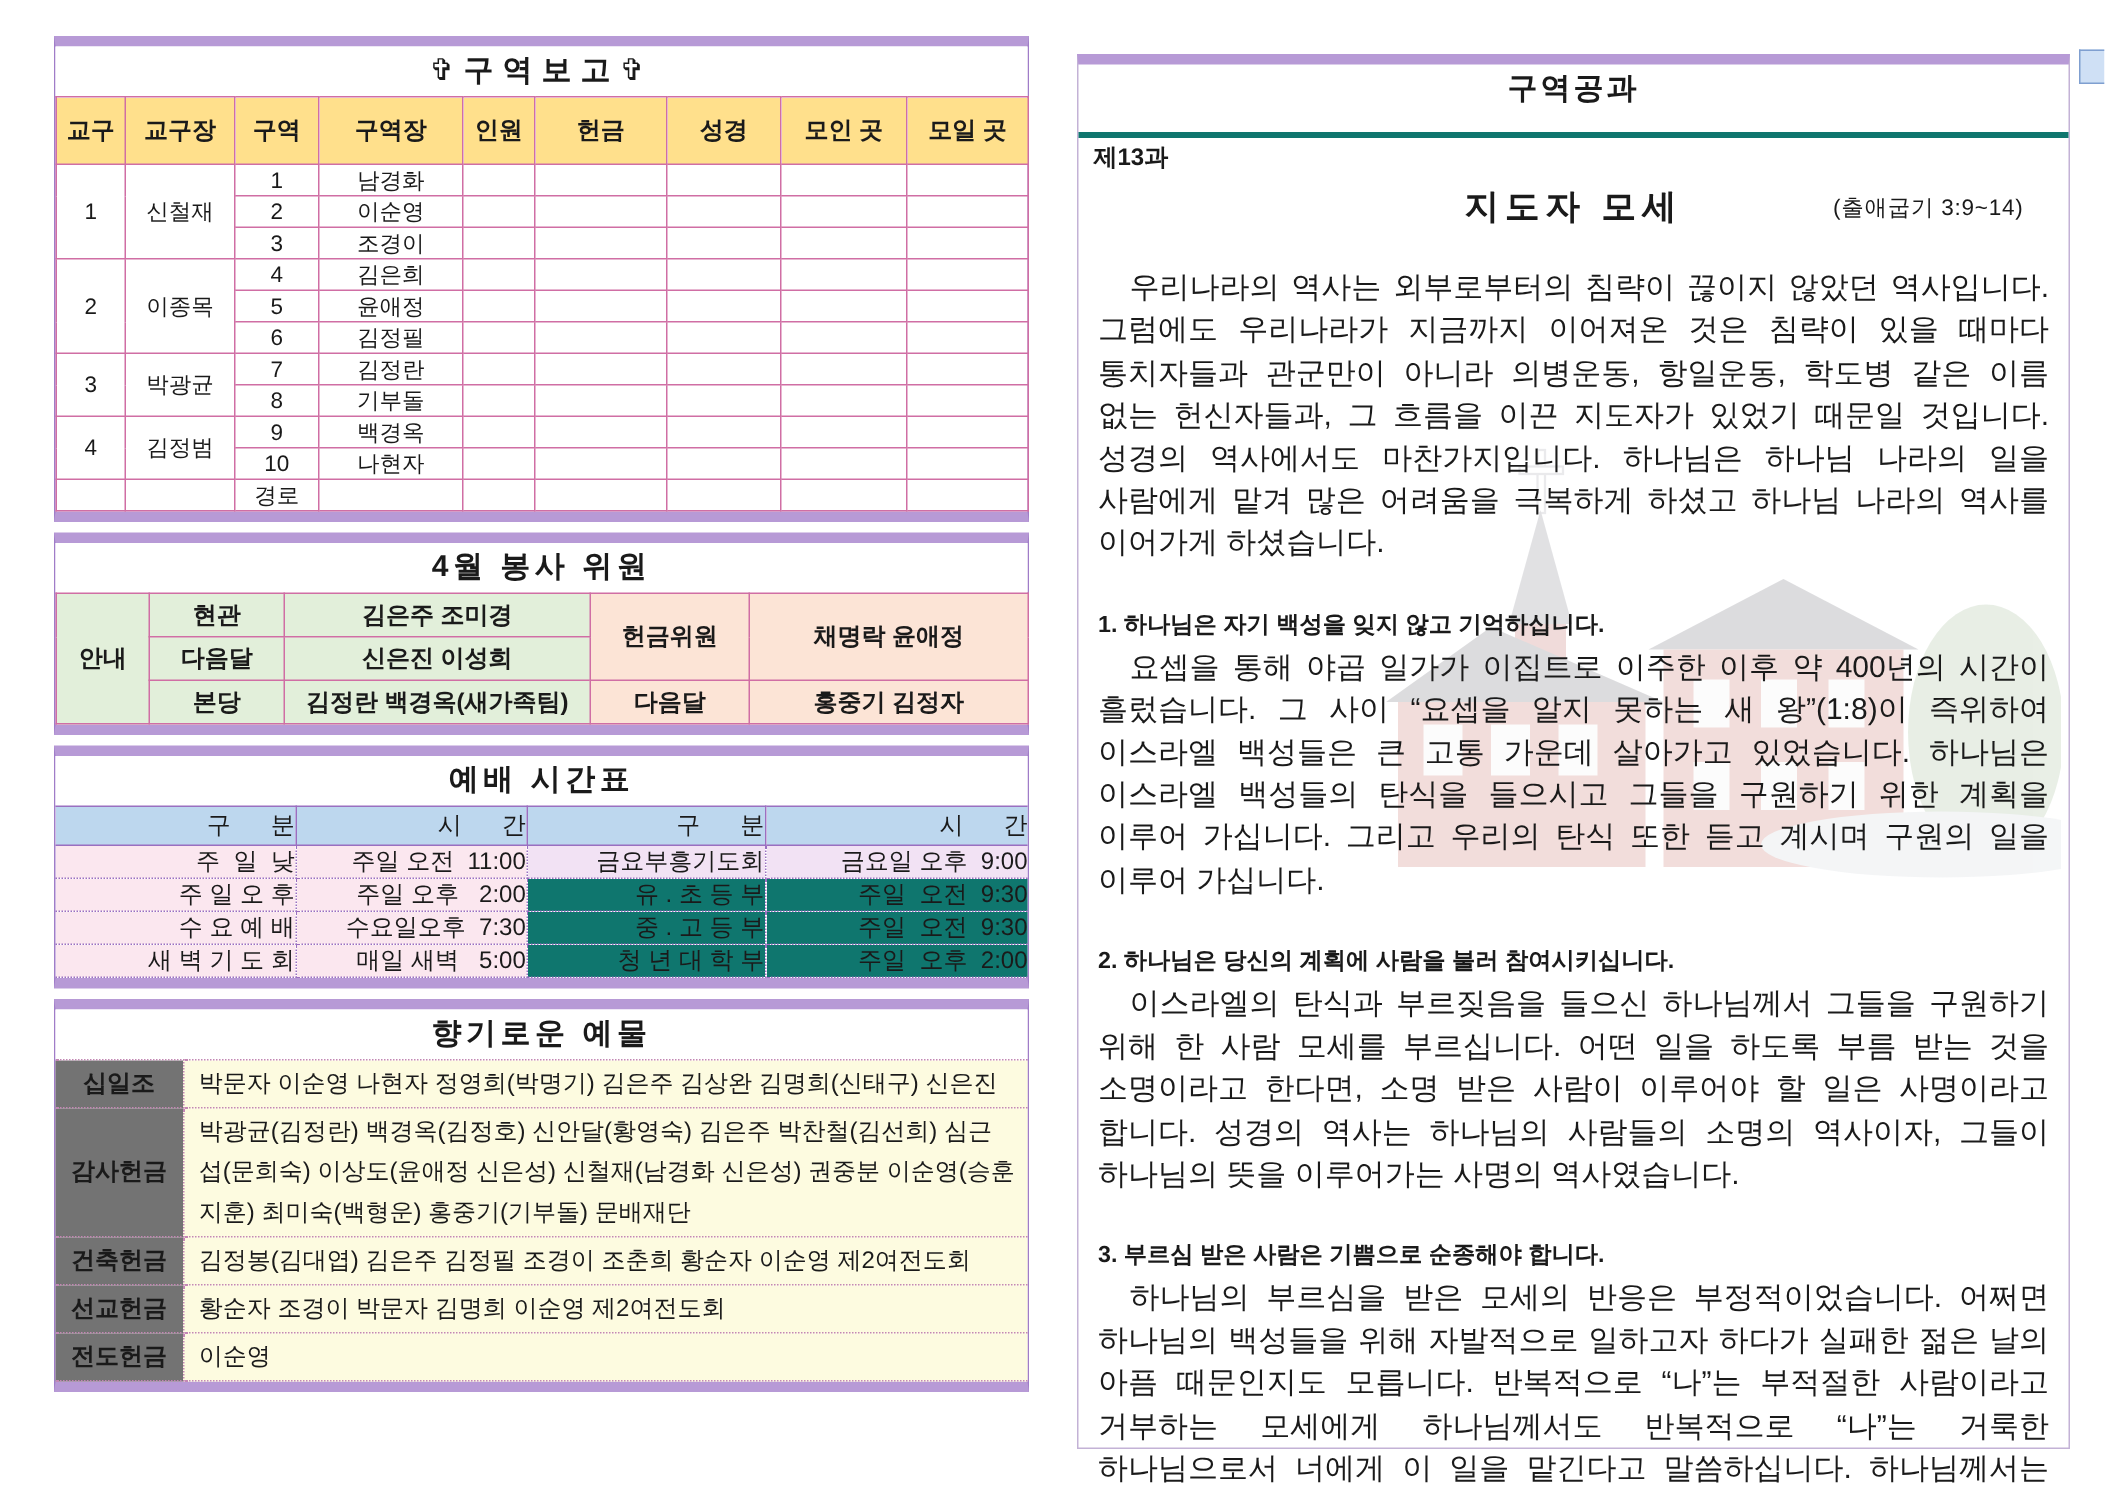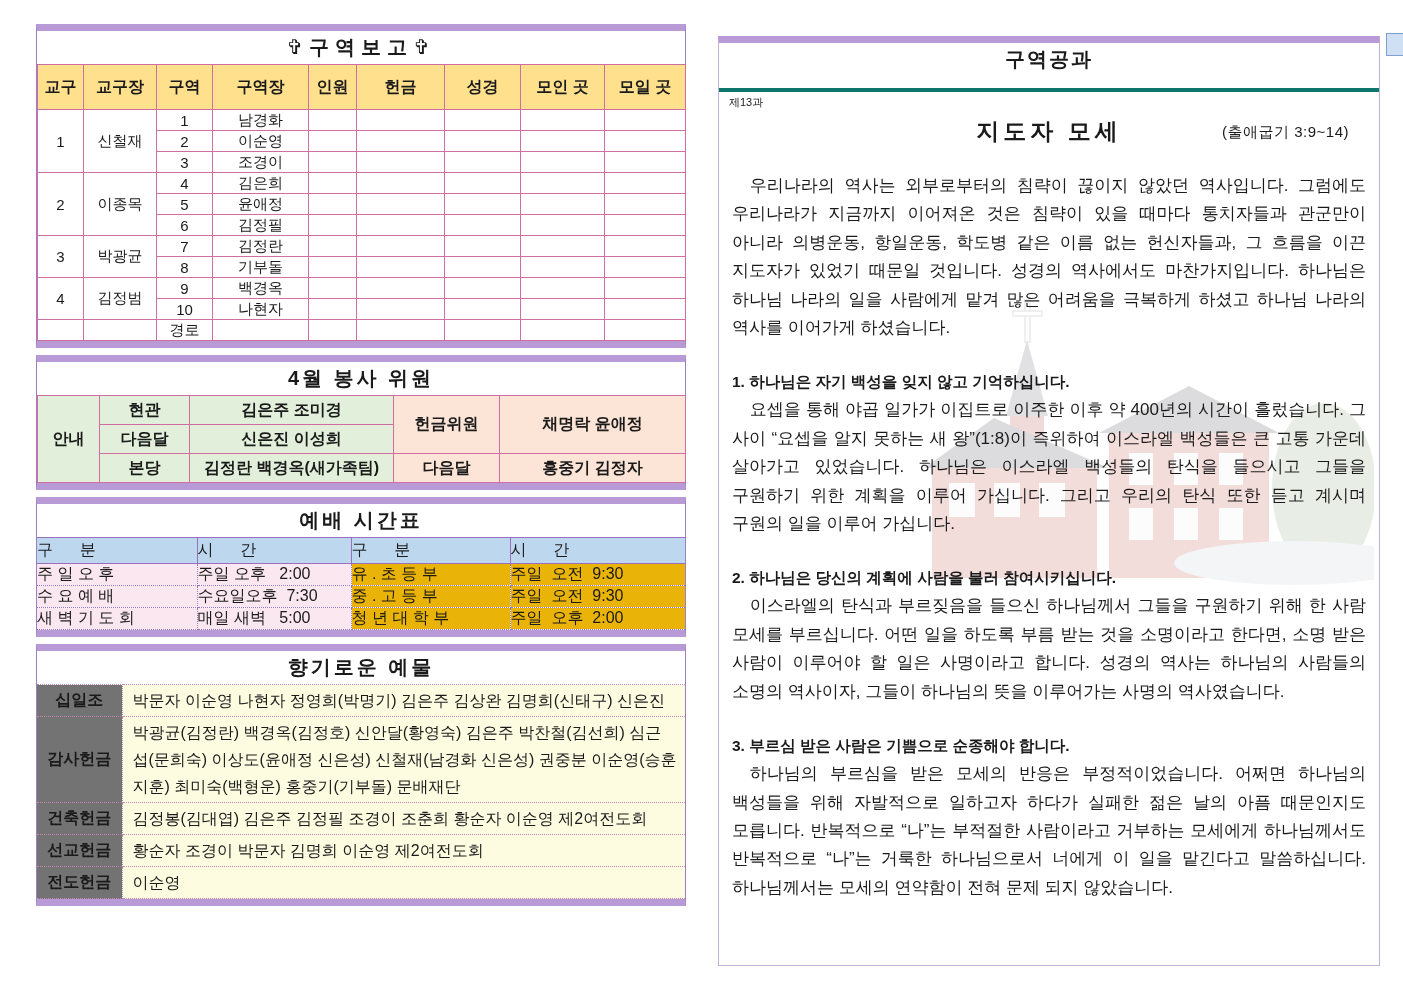--- a/index.html
+++ b/index.html
@@ -27,60 +27,60 @@
   .t1 th, .t1 td { border:1px solid #d06ea4; text-align:center; overflow:hidden; }
   .t1 th { background:#ffe08c; font-size:16px; font-weight:bold; height:45px; }
   .t1 td { font-size:15px; height:21px; }
 
   
   .t2 td { border:1px solid #d06ea4; text-align:center; font-size:16px; font-weight:bold; height:29px; }
   .t2 .green { background:#e2efda; }
   .t2 .peach { background:#fce4d6; }
 
   
-  .t3 th, .t3 td { text-align:left; white-space:pre; overflow:hidden; }
+  .t3 th, .t3 td { text-align:right; white-space:pre; overflow:hidden; }
   .t3 th {
     background:#bdd7ee; font-size:16px; font-weight:normal; height:26px;
     border:1px solid #9a6fc0; border-left:1px dotted #9a6fc0;
   }
   .t3 td {
     font-size:16px; height:22px;
     border-top:1px dotted #9a6fc0; border-bottom:1px dotted #9a6fc0;
     border-left:1px dotted #9a6fc0; border-right:1px dotted #9a6fc0;
   }
   .t3 tr > *:first-child { border-left:none; }
   .t3 tr > *:last-child { border-right:none; }
   .t3 .pinkbg { background:#fbe7ef; }
   .t3 .lavbg { background:#f2e2f4; }
-  .t3 .yelbg { background:#eab308; }
+  .t3 .yelbg { background:#0f766e; }
 
   
   .t4 td { border-top:1px dotted #c387b4; border-bottom:1px dotted #c387b4; vertical-align:middle; }
   .t4 .lbl {
     background:#737373; font-size:16px; font-weight:bold; text-align:center;
     border-right:1px dotted #c387b4;
   }
   .t4 .val { background:#fdfbe0; font-size:16px; line-height:27px; padding:2px 8px 2px 10px; text-align:left; }
 
   
   .rpage {
     position:absolute; left:718px; top:36px; width:662px; height:930px;
     border:1px solid #c3b2d6; border-top:7px solid #b79ad6; background:#fff;
   }
   .rp-title {
     height:49px; line-height:33px; text-align:center; font-size:20px; font-weight:bold;
     letter-spacing:2px; border-bottom:4px solid #0f766e; position:relative; z-index:2;
   }
   .rp-head { position:relative; z-index:2; padding:3px 10px 0 10px; }
-  .lesson-no { font-size:11px; font-weight:normal; }
+  .lesson-no { font-size:16px; font-weight:bold; }
   .lesson-title-row { position:relative; margin-top:4px; height:34px; }
   .lesson-title { text-align:center; font-size:23px; font-weight:bold; letter-spacing:4px; line-height:34px; }
   .scripture { position:absolute; right:20px; top:9px; font-size:15px; letter-spacing:0.5px; }
   .rp-body { position:relative; z-index:2; padding:24px 13px 0 13px; }
-  .rp-body p { font-size:17px; line-height:28.4px; text-align:justify; text-indent:1.05em; word-break:keep-all; }
+  .rp-body p { font-size:20px; line-height:28.4px; text-align:justify; text-indent:1.05em; word-break:keep-all; }
   .rp-section { margin-top:26px; }
   .rp-section h3 { font-size:15.5px; line-height:28px; font-weight:bold; }
   .watermark { position:absolute; z-index:1; left:205px; top:255px; opacity:0.20; pointer-events:none; }
 
   
   .corner-marker {
     position:absolute; right:0; top:33px; width:17px; height:23px;
     background:#cfe0f5; border:1px solid #7f9fd0; border-right:none;
   }
 </style>
@@ -273,20 +273,26 @@
         </colgroup>
       <thead>
         <tr>
           <th>구      분</th>
           <th>시      간</th>
           <th>구      분</th>
           <th>시      간</th>
         </tr>
       </thead>
       <tbody>
+        <tr>
+          <td class="pinkbg">주  일  낮</td>
+          <td class="pinkbg">주일 오전  11:00</td>
+          <td class="lavbg">금요부흥기도회</td>
+          <td class="lavbg">금요일 오후  9:00</td>
+        </tr>
         <tr>
           <td class="pinkbg">주 일 오 후</td>
           <td class="pinkbg">주일 오후   2:00</td>
           <td class="yelbg">유 . 초 등 부</td>
           <td class="yelbg">주일  오전  9:30</td>
         </tr>
         <tr>
           <td class="pinkbg">수 요 예 배</td>
           <td class="pinkbg">수요일오후  7:30</td>
           <td class="yelbg">중 . 고 등 부</td>

